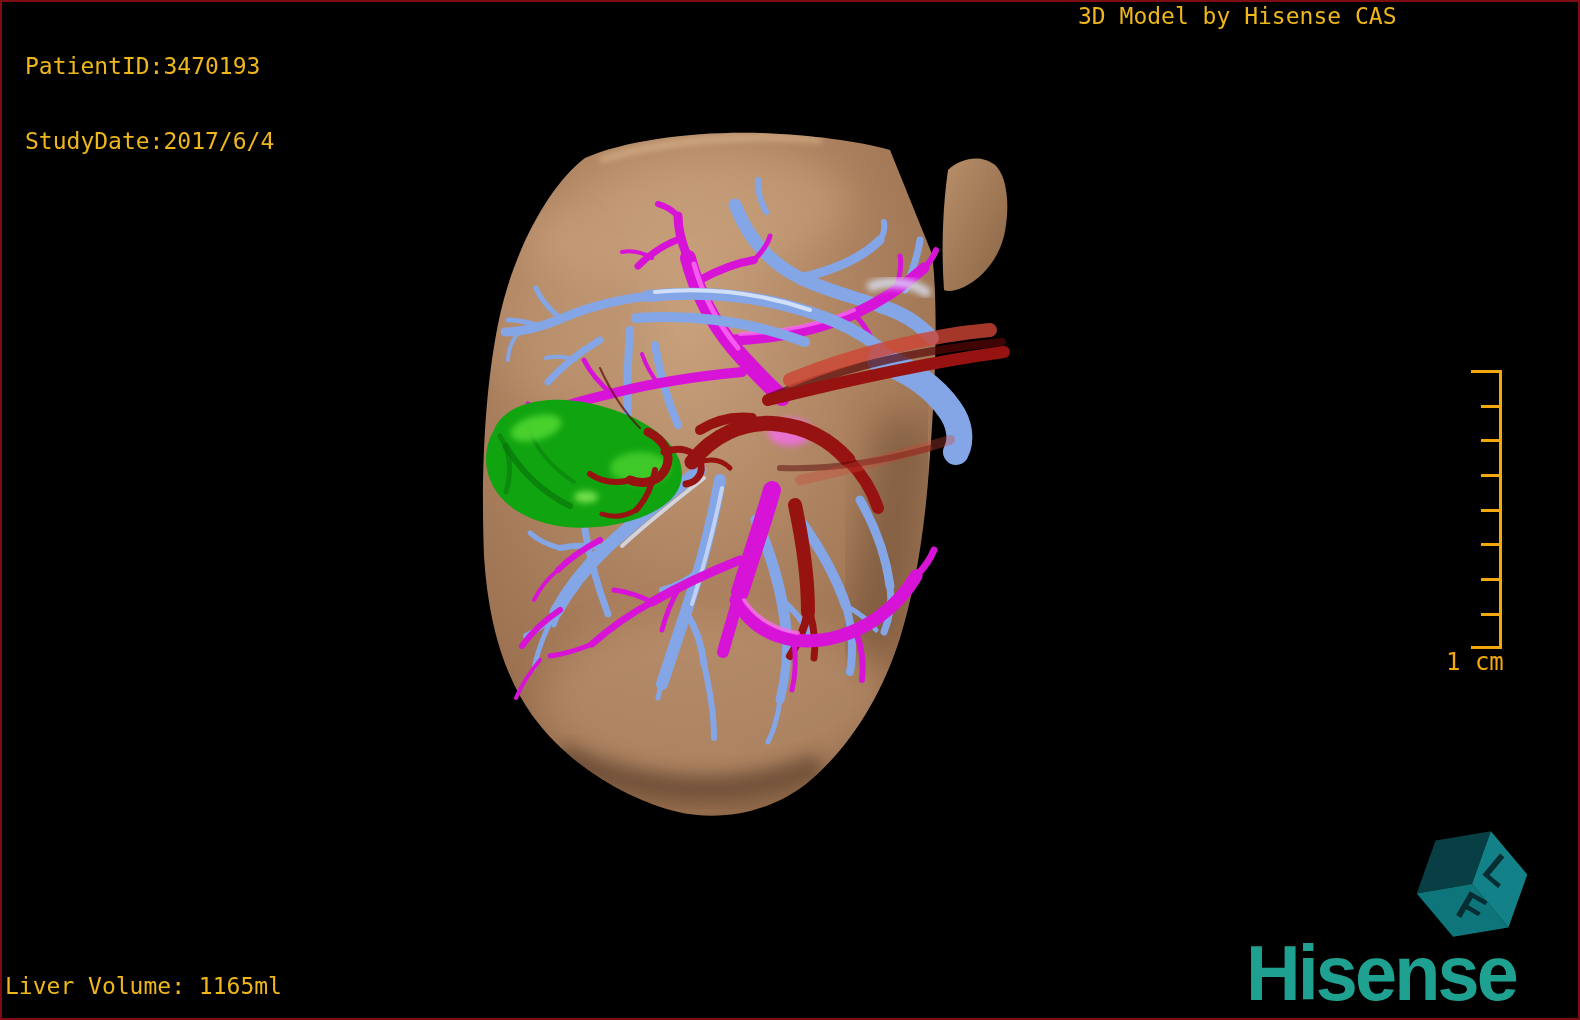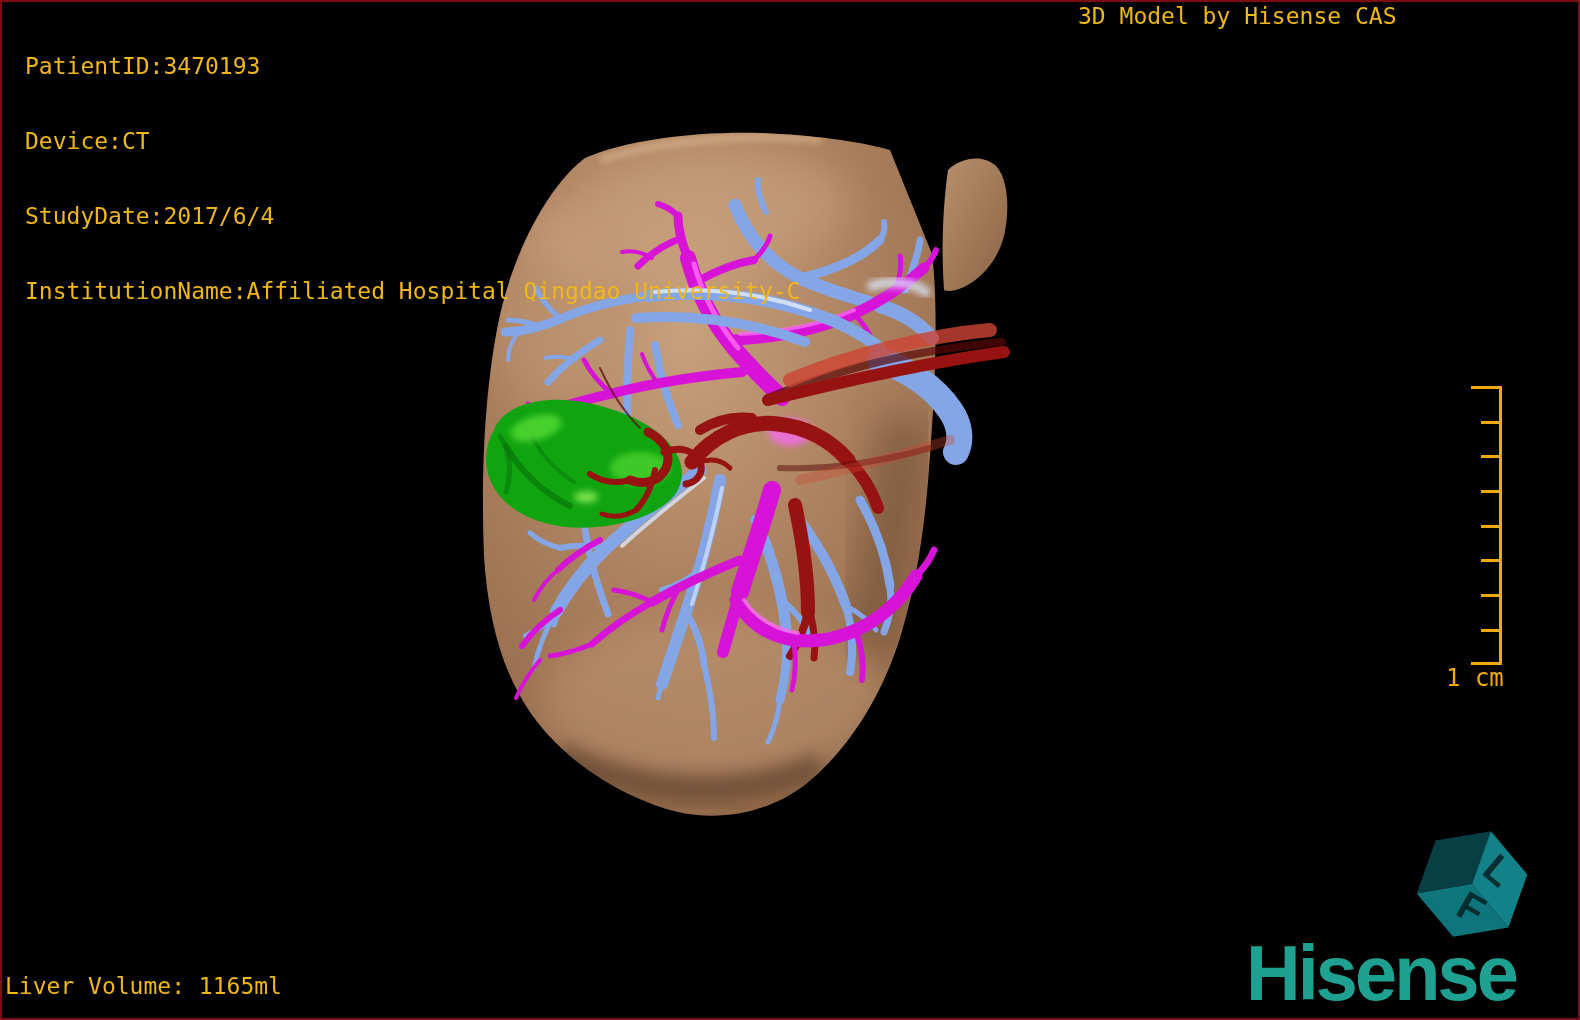--- a/index.html
+++ b/index.html
@@ -7,21 +7,21 @@
        font-family:"DejaVu Sans Mono","Liberation Mono",monospace;}
   .stage{position:absolute;inset:0;background:var(--bg,#000);}
   .scene{position:absolute;left:0;top:0;width:1580px;height:1020px;}
   .frame{position:absolute;inset:0;border:2px solid var(--frame,#7c0d12);pointer-events:none;z-index:40;}
   .ovl{position:absolute;color:var(--text-yellow,#efb71c);font-size:23px;line-height:25px;
        white-space:pre;z-index:30;letter-spacing:0px;}
   .ovl-tl{left:5px;top:4px;margin-left:20px;}
   .ovl-tr{left:1078px;top:4px;}
   .ovl-bl{left:5px;top:974px;}
   
-  .scalebar{position:absolute;left:1473px;top:386px;width:29px;height:279px;z-index:30;}
+  .scalebar{position:absolute;left:1473px;top:370px;width:29px;height:279px;z-index:30;}
   .sb-line{position:absolute;right:0;top:0;width:3px;height:279px;background:var(--scale-yellow,#f3a80e);}
   .sb-tick{position:absolute;right:2px;height:3px;width:19px;background:var(--scale-yellow,#f3a80e);}
   .sb-tick.t1{top:0;width:29px}.sb-tick.t2{top:35px}.sb-tick.t3{top:69px}
   .sb-tick.t4{top:104px}.sb-tick.t5{top:139px}.sb-tick.t6{top:173px}
   .sb-tick.t7{top:208px}.sb-tick.t8{top:243px}.sb-tick.t9{top:276px;width:29px}
   .sb-label{position:absolute;left:-27px;top:278px;color:var(--scale-yellow,#f3a80e);
             font-size:24px;white-space:pre;}
   
   .wordmark{position:absolute;left:1246px;top:938px;z-index:30;
             font-family:"Liberation Sans","DejaVu Sans",sans-serif;
@@ -226,23 +226,21 @@
       <path class="c-mag" stroke-width="13" d="M 736,600 C 748,622 768,636 794,640 C 824,644 856,634 880,616 C 896,604 908,590 916,576"></path>
       <path class="c-mag" stroke-width="7" d="M 916,576 C 924,568 930,560 934,550"></path>
       <path class="c-mag" stroke-width="6" d="M 856,632 C 862,648 864,664 862,680"></path>
       <path class="c-mag" stroke-width="5" d="M 794,640 C 796,658 796,674 792,690"></path>
       <path class="c-mag-l" stroke-width="4" opacity=".8" d="M 744,600 C 756,618 776,630 798,633"></path>
     </g>
   </svg>
 
   <div class="ovl ovl-tl">
     <div>PatientID:3470193</div>
-    <div>Device:CT</div>
     <div>StudyDate:2017/6/4</div>
-    <div>InstitutionName:Affiliated Hospital Qingdao University-C</div>
   </div>
 
   <div class="ovl ovl-tr">3D Model by Hisense CAS</div>
 
   <div class="ovl ovl-bl">Liver Volume: 1165ml</div>
 
   <div class="scalebar">
     <span class="sb-line"></span>
     <span class="sb-tick t1"></span>
     <span class="sb-tick t2"></span>

